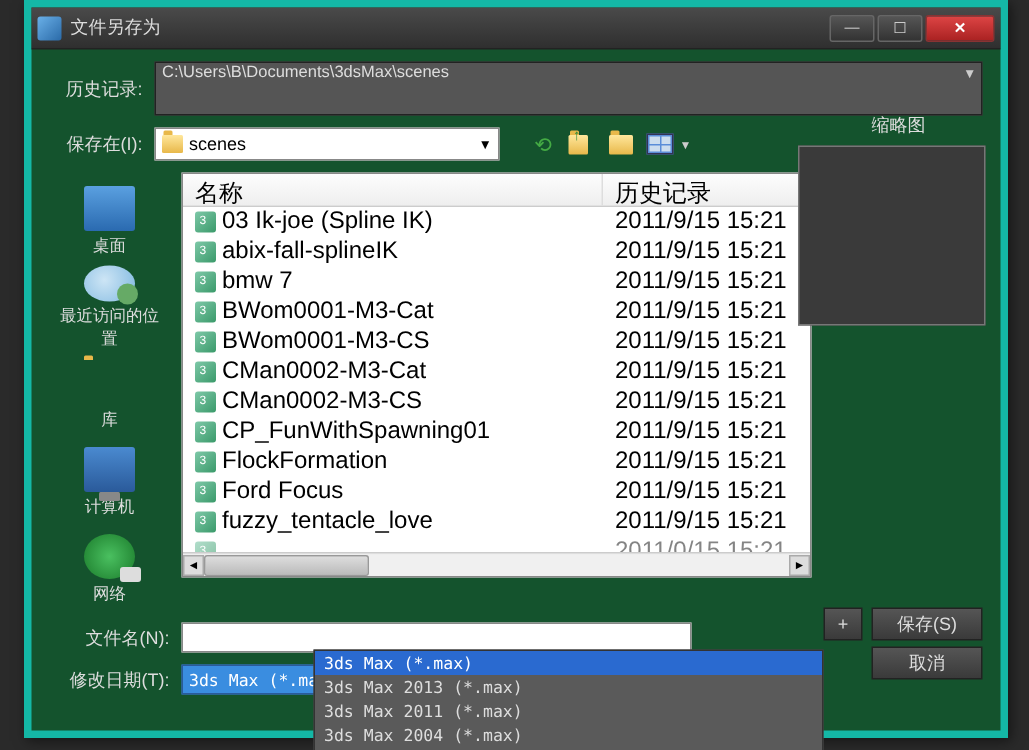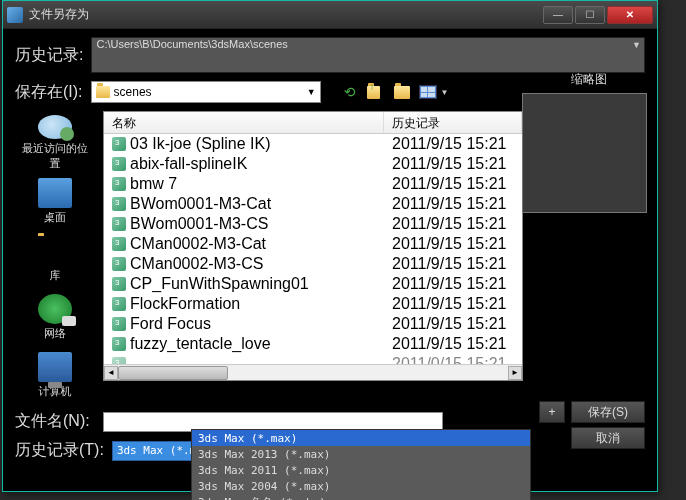--- a/index.html
+++ b/index.html
@@ -1,30 +1,30 @@
 <!DOCTYPE html>
 <html><head>
 <meta charset="utf-8">
 <style>
 * { box-sizing: border-box; margin: 0; padding: 0; font-family: "Microsoft YaHei", "SimSun", sans-serif; }
 body { background: #2a2a2a; width: 686px; height: 500px; overflow: hidden; position: relative; }
 
-.window { position: absolute; left: 2px; top: 0; width: 656px; height: 492px; background: #000000; border: 1px solid #14b8a6; box-shadow: 2px 2px 8px rgba(0,0,0,0.5); }
+.window { position: absolute; left: 16px; top: 0; width: 656px; height: 492px; background: #14532d; border: 5px solid #14b8a6; box-shadow: 2px 2px 8px rgba(0,0,0,0.5); }
 
 .titlebar { height: 28px; background: linear-gradient(#4a4a4a, #2f2f2f); display: flex; align-items: center; padding: 0 4px; border-bottom: 1px solid #222; }
 .titlebar .icon { width: 16px; height: 16px; background: linear-gradient(135deg,#6ab0e8,#2a6aa8); border-radius: 2px; margin-right: 6px; }
 .titlebar .title { color: #ddd; font-size: 12px; flex: 1; }
 .winbtns { display: flex; gap: 2px; }
 .winbtn { width: 30px; height: 18px; border: 1px solid #666; background: linear-gradient(#555,#333); color: #ccc; font-size: 10px; display: flex; align-items: center; justify-content: center; border-radius: 2px; }
 .winbtn.close { width: 46px; background: linear-gradient(#d44,#a22); border-color: #833; color: #fff; font-weight: bold; }
 
 .inner { padding: 8px 12px; }
 
 .row { display: flex; align-items: center; margin-bottom: 8px; }
-.lbl { color: #ddd; font-size: 16px; min-width: 70px; padding-right: 8px; }
+.lbl { color: #ddd; font-size: 12px; min-width: 70px; text-align: right; padding-right: 8px; }
 
 .history-select { flex: 1; height: 36px; background: #555; border: 1px solid #222; color: #ddd; font-size: 11px; padding: 0 4px; appearance: none; position: relative; }
 .select-wrap { flex: 1; position: relative; }
 .select-wrap::after { content: "▼"; position: absolute; right: 4px; top: 3px; color: #ccc; font-size: 9px; pointer-events: none; }
 
 .savein-select { width: 230px; height: 22px; background: #fff; border: 1px solid #888; font-size: 12px; padding: 0 4px; display: flex; align-items: center; gap: 4px; }
 .folder-ico { width: 14px; height: 12px; background: linear-gradient(#ffe79c,#e8b84a); border-radius: 1px; position: relative; }
 .folder-ico::before { content:""; position:absolute; top:-3px; left:1px; width:6px; height:3px; background:#e8b84a; border-radius:1px 1px 0 0; }
 
 .toolbar-icons { display: flex; gap: 8px; margin-left: 20px; align-items: center; }
@@ -49,21 +49,21 @@
 .pico.recent::after { content:""; position:absolute; right:-2px; bottom:-2px; width:14px; height:14px; background:#6a6; border-radius:50%; }
 .pico.desktop { background:linear-gradient(#5aa0e0,#2a6ab0); border-radius:2px; }
 .pico.lib { width:36px; height:30px; }
 .pico.lib .folder-ico { width:36px; height:26px; }
 .pico.computer { background:linear-gradient(#4a8ad0,#2a5a9a); border-radius:2px; position:relative; }
 .pico.computer::after { content:""; position:absolute; left:10px; bottom:-6px; width:14px; height:6px; background:#888; border-radius:1px; }
 .pico.network { background:radial-gradient(circle,#4ac060,#1a7a2a); border-radius:50%; position:relative; }
 .pico.network::after { content:""; position:absolute; right:-4px; bottom:-2px; width:14px; height:10px; background:#ddd; border-radius:2px; }
 
 .filelist { width:420px; height:270px; background:#fff; border:1px solid #888; display:flex; flex-direction:column; }
-.fl-header { display:flex; height:22px; border-bottom:1px solid #ccc; background:linear-gradient(#fdfdfd,#eee); font-size:12px; }
+.fl-header { display:flex; height:22px; border-bottom:1px solid #ccc; background:linear-gradient(#fdfdfd,#eee); font-size:16px; }
 .fl-header div { border-right:1px solid #ddd; padding:3px 8px; }
 .col-name { width:280px; }
 .col-date { flex:1; }
 .fl-body { flex:1; overflow:hidden; font-size:16px; }
 .fl-row { display:flex; height:20px; align-items:center; }
 .fl-row .cell-name { width:280px; padding-left:8px; display:flex; align-items:center; gap:4px; }
 .fl-row .cell-date { flex:1; padding-left:8px; }
 .file-ico { width:14px; height:14px; background:linear-gradient(135deg,#7ec8a8,#3a9a6a); border-radius:2px; flex-shrink:0; position:relative; }
 .file-ico::after { content:"3"; position:absolute; color:#fff; font-size:8px; left:3px; top:1px; }
 .fl-partial { color:#333; opacity:0.6; }
@@ -135,38 +135,38 @@
         <span class="views-dd">▼</span>
       </div>
     </div>
 
     <div class="thumb-label">缩略图</div>
     <div class="thumb-box"></div>
 
     <div class="body-area">
       <div class="places">
         <div class="place">
+            <div class="pico desktop"></div>
+            <div class="plabel">桌面</div>
+          </div>
+        <div class="place">
             <div class="pico recent"></div>
             <div class="plabel">最近访问的位置</div>
           </div>
         <div class="place">
-            <div class="pico desktop"></div>
-            <div class="plabel">桌面</div>
-          </div>
-        <div class="place">
             <div class="pico lib"><span class="folder-ico"></span></div>
             <div class="plabel">库</div>
           </div>
         <div class="place">
+            <div class="pico computer"></div>
+            <div class="plabel">计算机</div>
+          </div>
+        <div class="place">
             <div class="pico network"></div>
             <div class="plabel">网络</div>
-          </div>
-        <div class="place">
-            <div class="pico computer"></div>
-            <div class="plabel">计算机</div>
           </div>
       </div>
 
       <div class="filelist">
         <div class="fl-header">
           <div class="col-name">名称</div>
           <div class="col-date">历史记录</div>
         </div>
         <div class="fl-body" id="flbody">
             <div class="fl-row">
@@ -263,21 +263,21 @@
         </div>
       </div>
     </div>
 
     <div class="bottom">
       <div class="row">
         <div class="lbl" style="min-width:88px">文件名(N):</div>
         <input class="filename-input" value="" style="">
       </div>
       <div class="row">
-        <div class="lbl" style="min-width:88px">历史记录(T):</div>
+        <div class="lbl" style="min-width:88px">修改日期(T):</div>
         <div class="filetype-select">3ds Max (*.max)</div>
       </div>
     </div>
   </div>
 
   <div class="btn btn-plus">+</div>
   <div class="btn btn-cancel">取消</div>
   <div class="btn btn-save">保存(S)</div>
 
   <div class="dropdown" id="dd">

